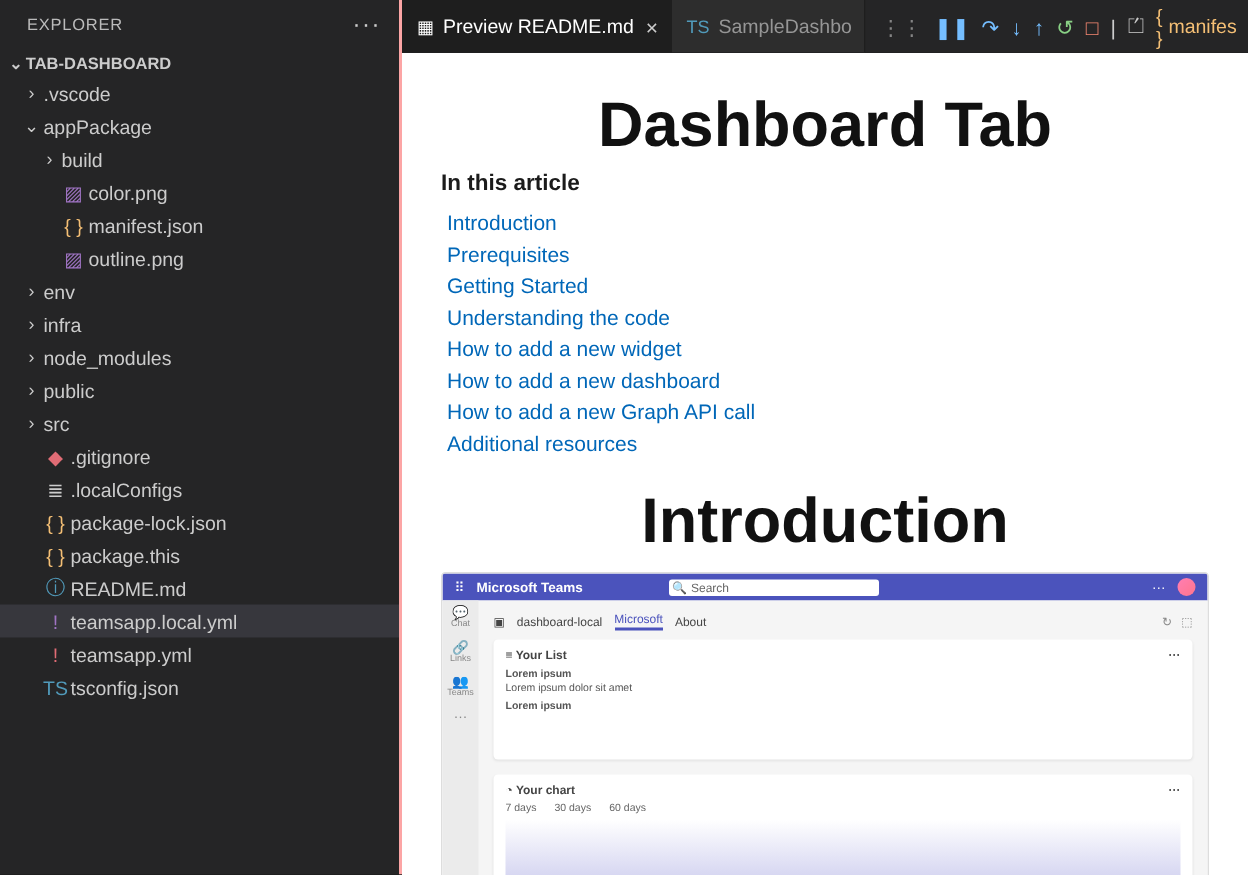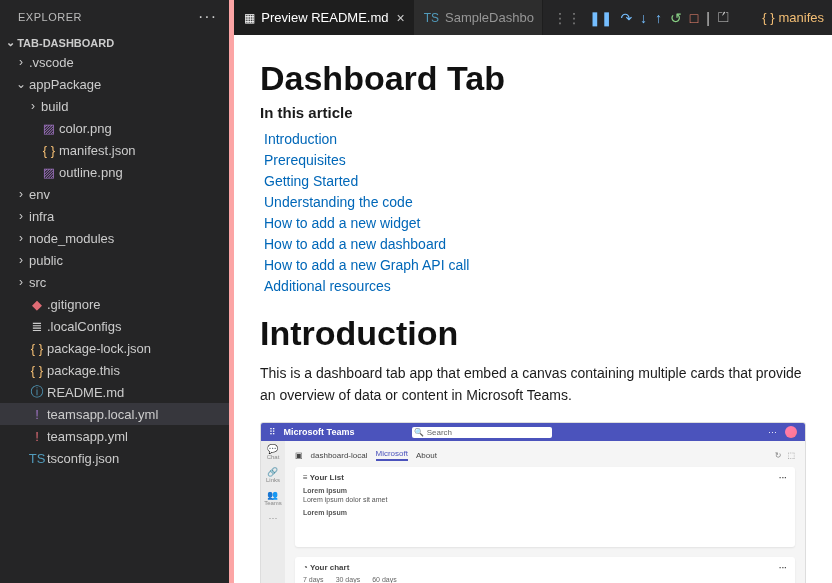--- a/index.html
+++ b/index.html
@@ -7,25 +7,25 @@
       font-family: "Segoe UI", -apple-system, sans-serif;
       background: #1e1e1e;
       color: #cccccc;
       width: 832px;
       height: 583px;
       overflow: hidden;
       display: flex;
       font-size: 13px;
     }
     .sidebar {
-      width: 234px;
+      width: 268px;
       background: #252526;
       display: flex;
       flex-direction: column;
-      border-right: 5px solid #fca5a5;
+      border-right: 2px solid #fca5a5;
     }
     .sidebar-header {
       display: flex;
       align-items: center;
       justify-content: space-between;
       padding: 8px 12px 8px 18px;
       font-size: 11px;
       color: #bbbbbb;
       letter-spacing: 0.5px;
     }
@@ -129,24 +129,25 @@
 
     .preview {
       flex: 1;
       background: #ffffff;
       color: #1b1b1b;
       padding: 24px 26px;
       overflow-y: auto;
       font-size: 14px;
     }
     .preview h1 {
-      font-size: 34px;
+      font-size: 42px;
       font-weight: 700;
       margin-bottom: 6px;
       color: #111;
+      text-align: center;
     }
     .preview h1.section {
       margin-top: 20px;
       margin-bottom: 10px;
     }
     .preview .subtitle {
       font-weight: 600;
       margin-bottom: 10px;
       font-size: 15px;
     }
@@ -390,21 +391,20 @@
         <a href="#">Prerequisites</a>
         <a href="#">Getting Started</a>
         <a href="#">Understanding the code</a>
         <a href="#">How to add a new widget</a>
         <a href="#">How to add a new dashboard</a>
         <a href="#">How to add a new Graph API call</a>
         <a href="#">Additional resources</a>
       </div>
 
     <h1 class="section">Introduction</h1>
-    <p>This is a dashboard tab app that embed a canvas containing multiple cards that provide an overview of data or content in Microsoft Teams.</p>
 
     <div class="teams-mock">
       <div class="teams-top">
         <span class="grid">⠿</span>
         <span class="brand">Microsoft Teams</span>
         <span class="search">🔍 <span>Search</span></span>
         <span class="dots3">···</span>
         <span class="avatar"></span>
       </div>
       <div class="teams-body">

